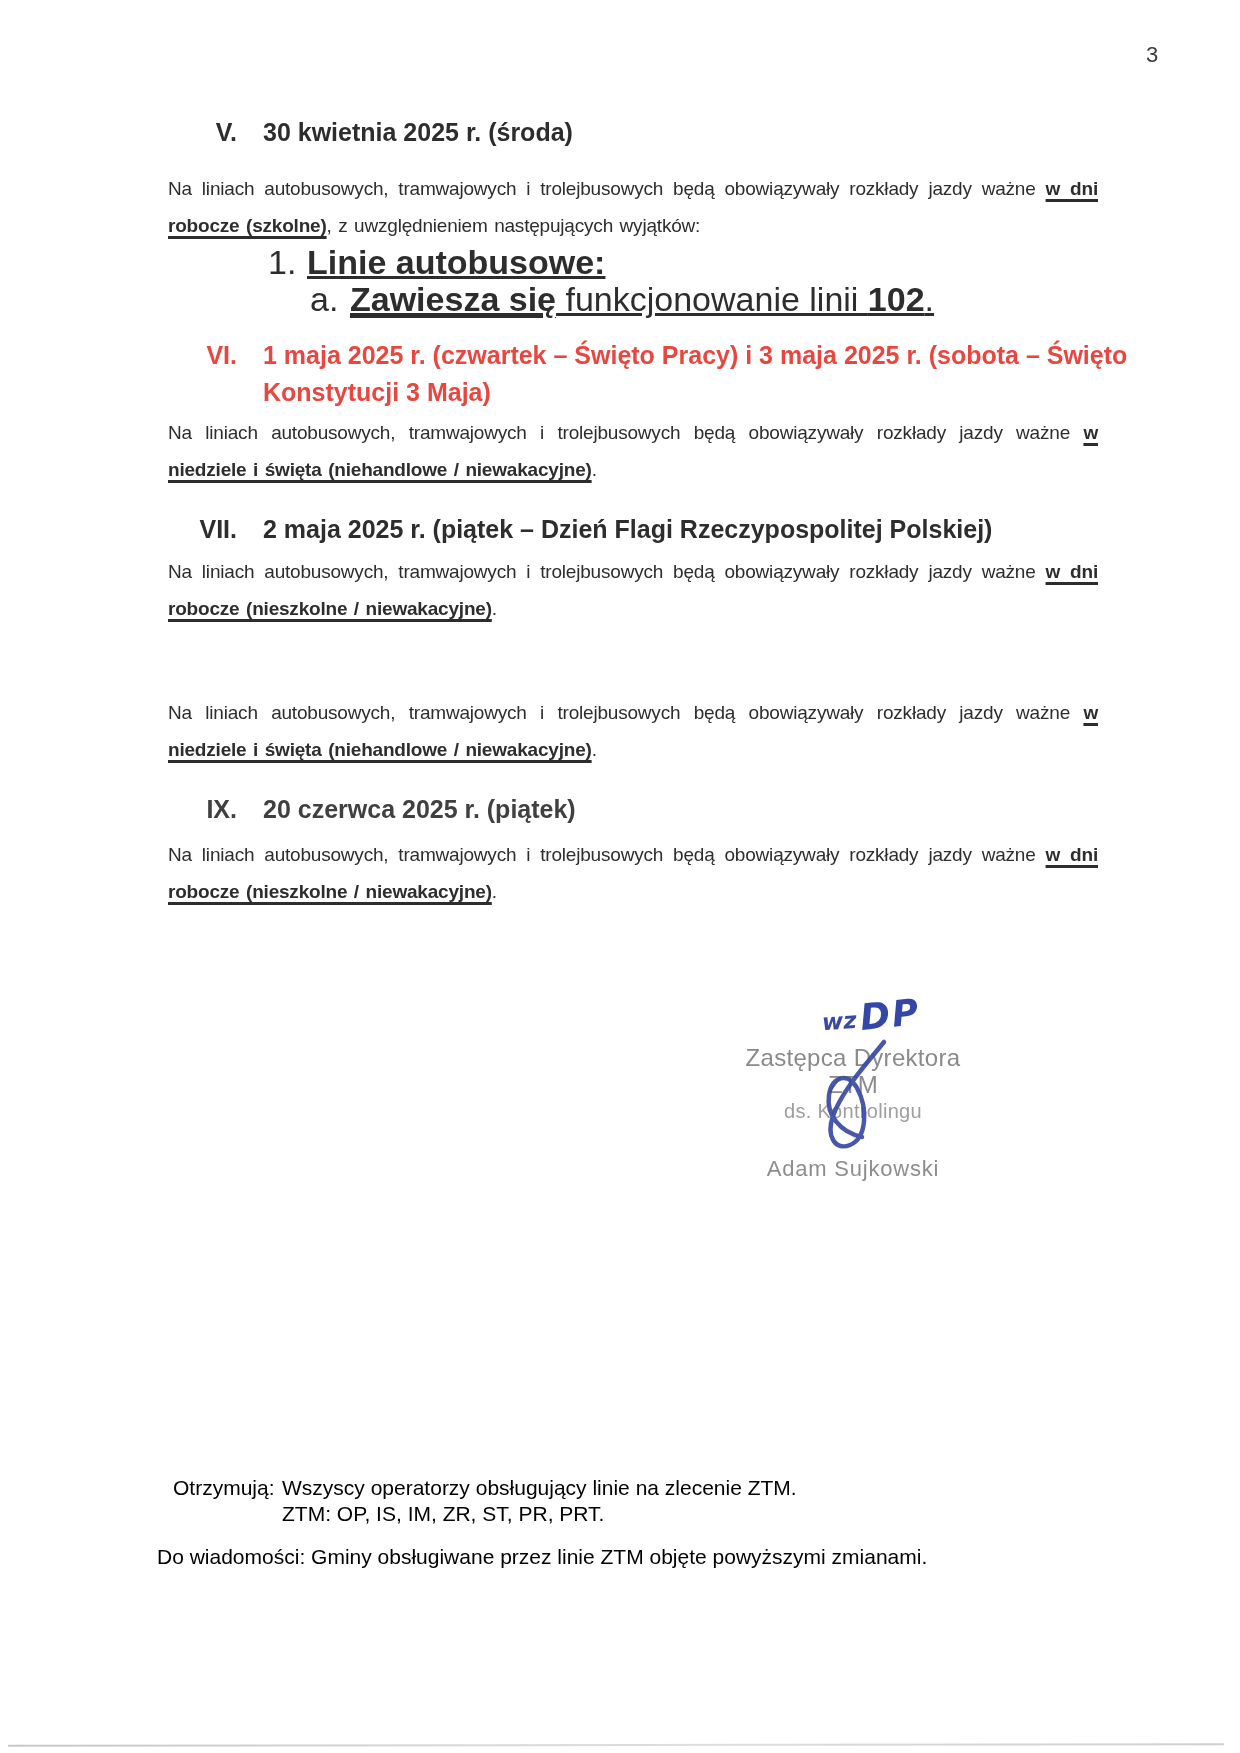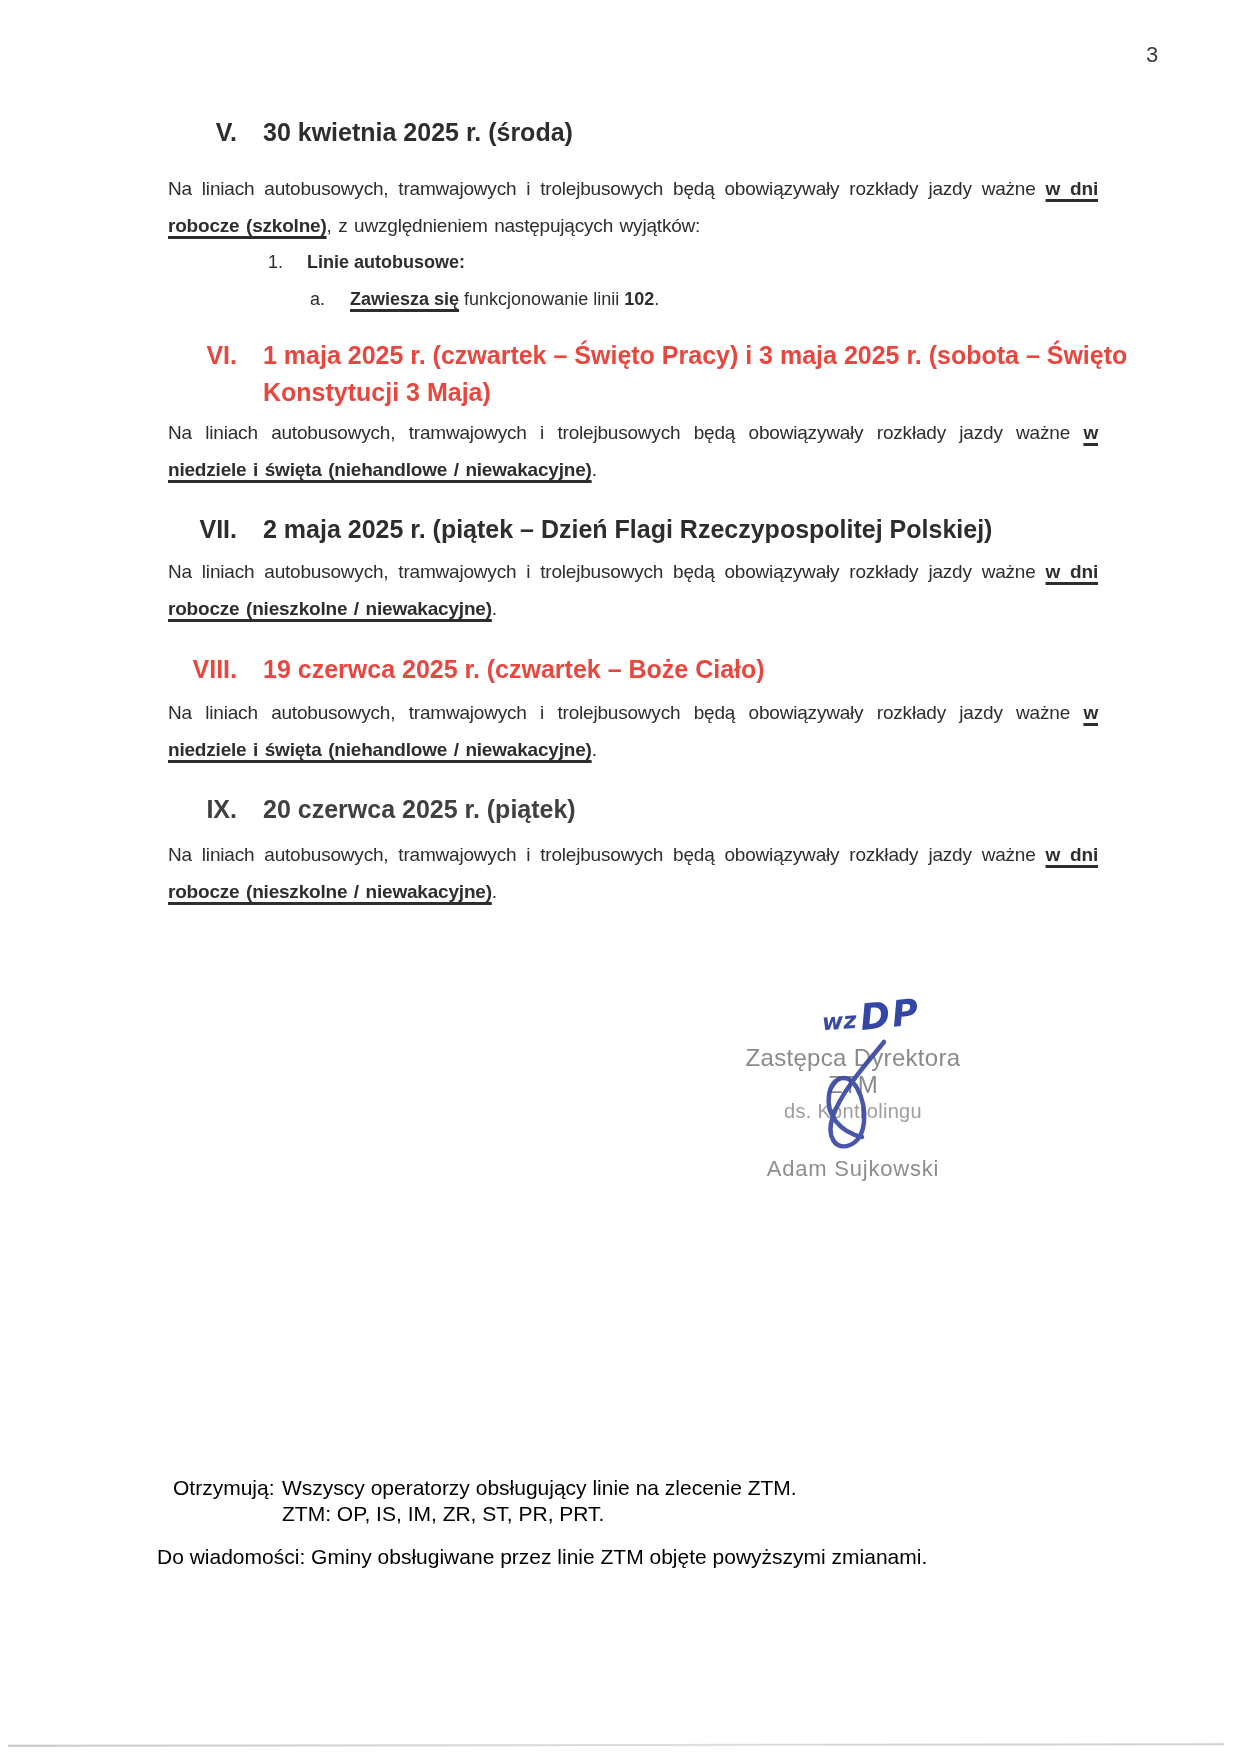--- a/index.html
+++ b/index.html
@@ -32,21 +32,21 @@
     font-size:19px; line-height:37px; width:930px; text-align:justify;
     letter-spacing:-0.2px; word-spacing:1.5px;
   }
   .bu {
     font-weight:bold;
     text-decoration:underline;
     text-decoration-thickness:2.5px;
     text-underline-offset:4px;
   }
   .b { font-weight:bold; }
-  .li { font-size:18px; line-height:37px; white-space:nowrap; }
+  .li { font-size:34px; line-height:37px; white-space:nowrap;text-decoration:underline; }
   .li .marker { display:inline-block; }
   .li1 .marker { width:39px; }
   .li2 .marker { width:40px; }
   .stamp {
     width:240px; text-align:center; color:#8a8a8a;
   }
   .stamp .role { font-size:24px; line-height:27px; letter-spacing:0.3px; }
   .stamp .dept { font-size:20px; line-height:26px; color:#9e9e9e; letter-spacing:0.3px; }
   .stamp .name { font-size:22px; margin-top:32px; letter-spacing:0.8px; color:#8d8d8d; }
   .hand { font-style:italic; font-weight:bold; font-family:"DejaVu Sans", sans-serif; }
@@ -83,23 +83,20 @@
   </div>
 
   <div class="abs para" style="top:414px; left:168px;"><span>Na liniach autobusowych, tramwajowych i trolejbusowych będą obowiązywały rozkłady jazdy ważne </span><span class="bu">w niedziele i święta (niehandlowe / niewakacyjne)</span><span>.</span></div>
 
   <div class="abs heading" style="top: 511px; left: 168px; color: rgb(45, 45, 45);">
     <span class="numeral">VII.</span><span class="h-line h-text"><span class="line">2 maja 2025 r. (piątek – Dzień Flagi Rzeczypospolitej Polskiej)</span></span>
   </div>
 
   <div class="abs para" style="top:553px; left:168px;"><span>Na liniach autobusowych, tramwajowych i trolejbusowych będą obowiązywały rozkłady jazdy ważne </span><span class="bu">w dni robocze (nieszkolne / niewakacyjne)</span><span>.</span></div>
 
-  <div class="abs heading" style="top: 651px; left: 168px; color: rgb(232, 71, 63);">
-    <span class="numeral">VIII.</span><span class="h-line h-text"><span class="line">19 czerwca 2025 r. (czwartek – Boże Ciało)</span></span>
-  </div>
 
   <div class="abs para" style="top:694px; left:168px;"><span>Na liniach autobusowych, tramwajowych i trolejbusowych będą obowiązywały rozkłady jazdy ważne </span><span class="bu">w niedziele i święta (niehandlowe / niewakacyjne)</span><span>.</span></div>
 
   <div class="abs heading" style="top: 791px; left: 168px; color: #404040;">
     <span class="numeral">IX.</span><span class="h-line h-text"><span class="line">20 czerwca 2025 r. (piątek)</span></span>
   </div>
 
   <div class="abs para" style="top:836px; left:168px;"><span>Na liniach autobusowych, tramwajowych i trolejbusowych będą obowiązywały rozkłady jazdy ważne </span><span class="bu">w dni robocze (nieszkolne / niewakacyjne)</span><span>.</span></div>
 
   <div class="abs" style="top:0; left:0;">

